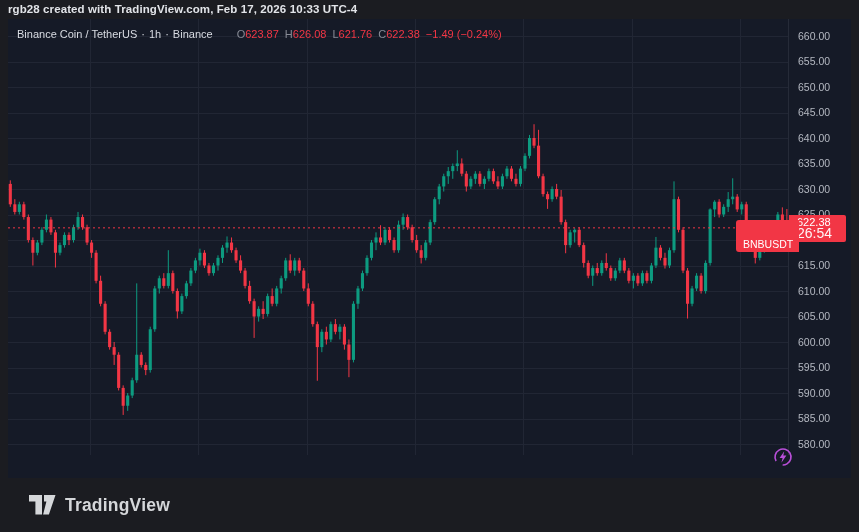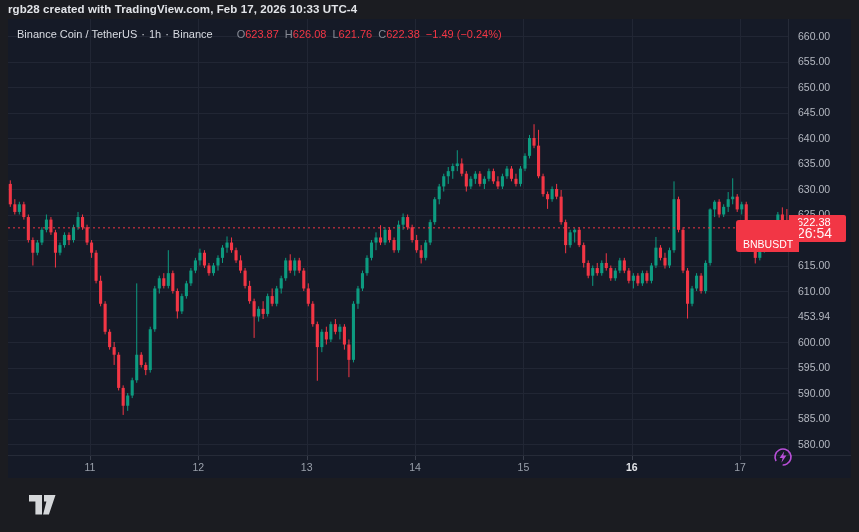--- a/index.html
+++ b/index.html
@@ -469,49 +469,34 @@
   <div class="tick" style="top: 10.5px; text-align: center;">660.00</div>
       <div class="tick" style="top: 36px;">655.00</div>
       <div class="tick" style="top: 61.5px;">650.00</div>
       <div class="tick" style="top: 87px;">645.00</div>
       <div class="tick" style="top: 112.5px;">640.00</div>
       <div class="tick" style="top: 138px;">635.00</div>
       <div class="tick" style="top: 163.5px;">630.00</div>
       <div class="tick" style="top: 189px;">625.00</div>
       <div class="tick" style="top: 240px;">615.00</div>
       <div class="tick" style="top: 265.5px;">610.00</div>
-      <div class="tick" style="top: 291px;">453.94</div>
+      <div class="tick" style="top: 291px;">605.00</div>
       <div class="tick" style="top: 316.5px;">600.00</div>
       <div class="tick" style="top: 342px;">595.00</div>
       <div class="tick" style="top: 367.5px;">590.00</div>
       <div class="tick" style="top: 393px;">585.00</div>
       <div class="tick" style="top: 418.5px;">580.00</div>
     </div>
 
-  <div class="time-axis" id="time-axis">
-      <div class="ttick" style="left: 82px;"></div>
-      <div class="tlabel" style="left: 67px;">11</div>
-      <div class="ttick" style="left: 190px;"></div>
-      <div class="tlabel" style="left: 175.35px;">12</div>
-      <div class="ttick" style="left: 299px;"></div>
-      <div class="tlabel" style="left: 283.7px;">13</div>
-      <div class="ttick" style="left: 407px;"></div>
-      <div class="tlabel" style="left: 392.05px;">14</div>
-      <div class="ttick" style="left: 515px;"></div>
-      <div class="tlabel" style="left: 500.4px;">15</div>
-      <div class="ttick" style="left: 624px;"></div>
-      <div class="tlabel bold" style="left: 608.75px;">16</div>
-      <div class="ttick" style="left: 732px;"></div>
-      <div class="tlabel" style="left: 717.1px;">17</div>
-    </div>
 
   <svg class="boost-icon" id="boost-icon" width="22" height="22" viewBox="0 0 22 22" style="left: 764px; top: 427px;">
       <circle cx="11" cy="11" r="8" fill="none" stroke="#b94fd9" stroke-width="1.6" stroke-dasharray="42 9" transform="rotate(150 11 11)"></circle>
       <path d="M12.2 5.2 L7.6 12 L10.6 12 L9.4 16.8 L14.4 9.6 L11.3 9.6 Z" fill="#b94fd9"></path>
     </svg>
 </div>
 
 <div class="bottom-bar">
   <svg width="27" height="20" viewBox="0 0 27 20">
     <polygon points="0,0 13,0 13,19.5 6.4,19.5 6.4,6.6 0,6.6" fill="#d5d7da"></polygon>
     <polygon points="15,0 26.5,0 19.9,19.5 14.1,19.5 17.4,6.6 15,6.6" fill="#d5d7da"></polygon>
   </svg>
+  <span class="brand-text">TradingView</span>
 </div>
 
 </body></html>

